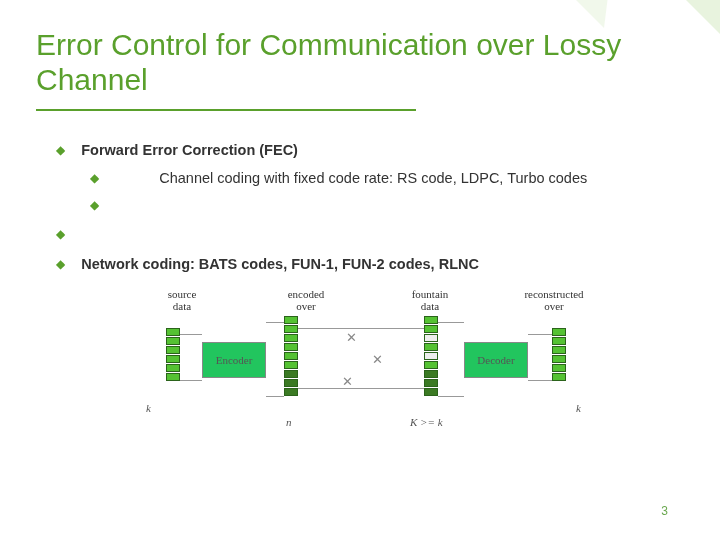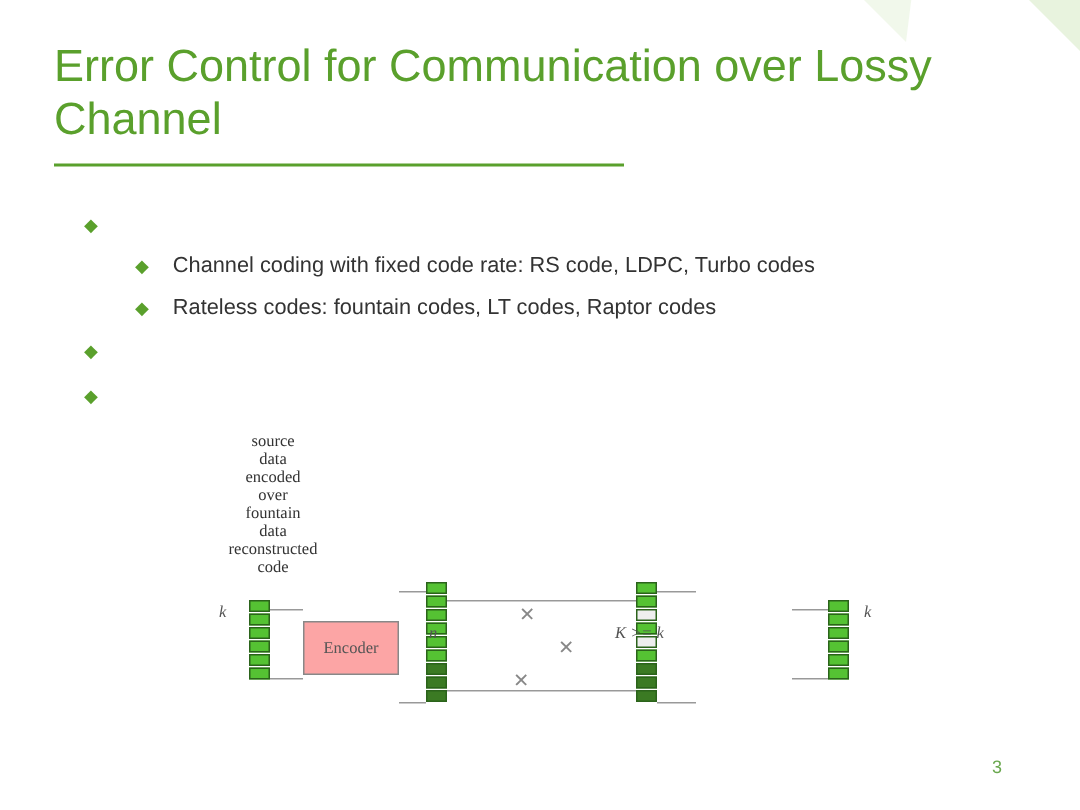--- a/index.html
+++ b/index.html
@@ -41,46 +41,46 @@
   .b1 { margin: 10px 0 8px 0; display: flex; align-items: flex-start; }
   .b2 { margin: 8px 0 8px 34px; display: flex; align-items: flex-start; }
   .bmark {
     color: #5aa02c;
     margin-right: 16px;
     font-size: 12px;
     line-height: 1.6;
     flex-shrink: 0;
   }
   .b1 > .txt { font-weight: 600; line-height: 1.35; }
-  .b2 > .txt { font-weight: 400; line-height: 1.35; }
+  .b2 > .txt { font-weight: 400; line-height: 1.35; margin-left: 44px; }
   .figure {
     margin: 14px auto 0 auto;
     width: 508px;
     position: relative;
     font-family: Georgia, 'Times New Roman', serif;
   }
-  .flabels { display: flex; justify-content: flex-start; font-size: 11px; color: #333; padding: 0 6px 4px 6px; flex-direction: column; }
+  .flabels { display: flex; justify-content: flex-start; font-size: 11px; color: #333; padding: 0 6px 4px 6px; }
   .flabels > div { width: 25%; text-align: center; line-height: 1.1; }
   .blocks { position: relative; height: 90px; }
   .stack {
     position: absolute;
     width: 14px;
     top: 4px;
   }
   .stack .cell { width: 14px; height: 8px; margin-bottom: 1px; border: 1px solid #2b631b; }
   .g { background: #55c233; }
   .d { background: #3b7a23; }
   .e { background: #eee; border-color:#bbb; }
   .box {
     position: absolute;
     border: 1px solid #888;
     font-size: 11px;
     text-align: center;
     padding: 11px 6px;
-    background: #fca5a5;
+    background: #22c55e;
     color: #555;
     width: 64px;
   }
   .conn { position:absolute; height:1px; background:#999; }
   .x { position:absolute; font-size:13px; color:#888; font-family: sans-serif; }
   .brace { position:absolute; font-size:11px; color:#555; font-style: italic; }
   .pagen {
     position: absolute;
     bottom: 22px;
     right: 52px;
@@ -99,46 +99,47 @@
     <polygon points="0,40 50,0 40,80" fill="#e8f3de" opacity="0.6"></polygon>
   </svg>
 </div>
 
 <h1 class="title">Error Control for Communication over Lossy Channel</h1>
 <div class="underline"></div>
 
 <div class="content">
   <div class="b1">
     <span class="bmark">◆</span>
+    <span class="txt">Forward Error Correction (FEC)</span>
   </div>
   <div class="b2">
     <span class="bmark">◆</span>
     <span class="txt">Channel coding with fixed code rate: RS code, LDPC, Turbo codes</span>
   </div>
   <div class="b2">
     <span class="bmark">◆</span>
-    <span class="txt">Rateless codes: fountain codes, LT codes, Raptor codes</span>
   </div>
   <div class="b1">
     <span class="bmark">◆</span>
   </div>
   <div class="b1">
     <span class="bmark">◆</span>
+    <span class="txt">Network coding: BATS codes, FUN-1, FUN-2 codes, RLNC</span>
   </div>
 
   <div class="figure">
     <div class="flabels">
       <div style="white-space:pre-line">source
 data</div>
       <div style="white-space:pre-line">encoded
 over</div>
       <div style="white-space:pre-line">fountain
 data</div>
       <div style="white-space:pre-line">reconstructed
-code</div>
+over</div>
     </div>
     <div class="blocks">
 
       <div class="stack" style="left:52px;top:12px">
         <div class="cell g"></div>
           <div class="cell g"></div>
           <div class="cell g"></div>
           <div class="cell g"></div>
           <div class="cell g"></div>
           <div class="cell g"></div>
@@ -172,20 +173,21 @@
         <div class="cell g"></div>
           <div class="cell g"></div>
           <div class="cell g"></div>
           <div class="cell g"></div>
           <div class="cell g"></div>
           <div class="cell g"></div>
       </div>
 
       <div class="box" style="left:88px;top:26px">Encoder</div>
 
+      <div class="box" style="left:350px;top:26px">Decoder</div>
 
       <div class="conn" style="left:66px;top:18px;width:22px"></div>
       <div class="conn" style="left:66px;top:64px;width:22px"></div>
       <div class="conn" style="left:152px;top:6px;width:18px"></div>
       <div class="conn" style="left:152px;top:80px;width:18px"></div>
       <div class="conn" style="left:184px;top:12px;width:126px"></div>
       <div class="conn" style="left:184px;top:72px;width:126px"></div>
       <div class="conn" style="left:324px;top:6px;width:26px"></div>
       <div class="conn" style="left:324px;top:80px;width:26px"></div>
       <div class="conn" style="left:414px;top:18px;width:24px"></div>

